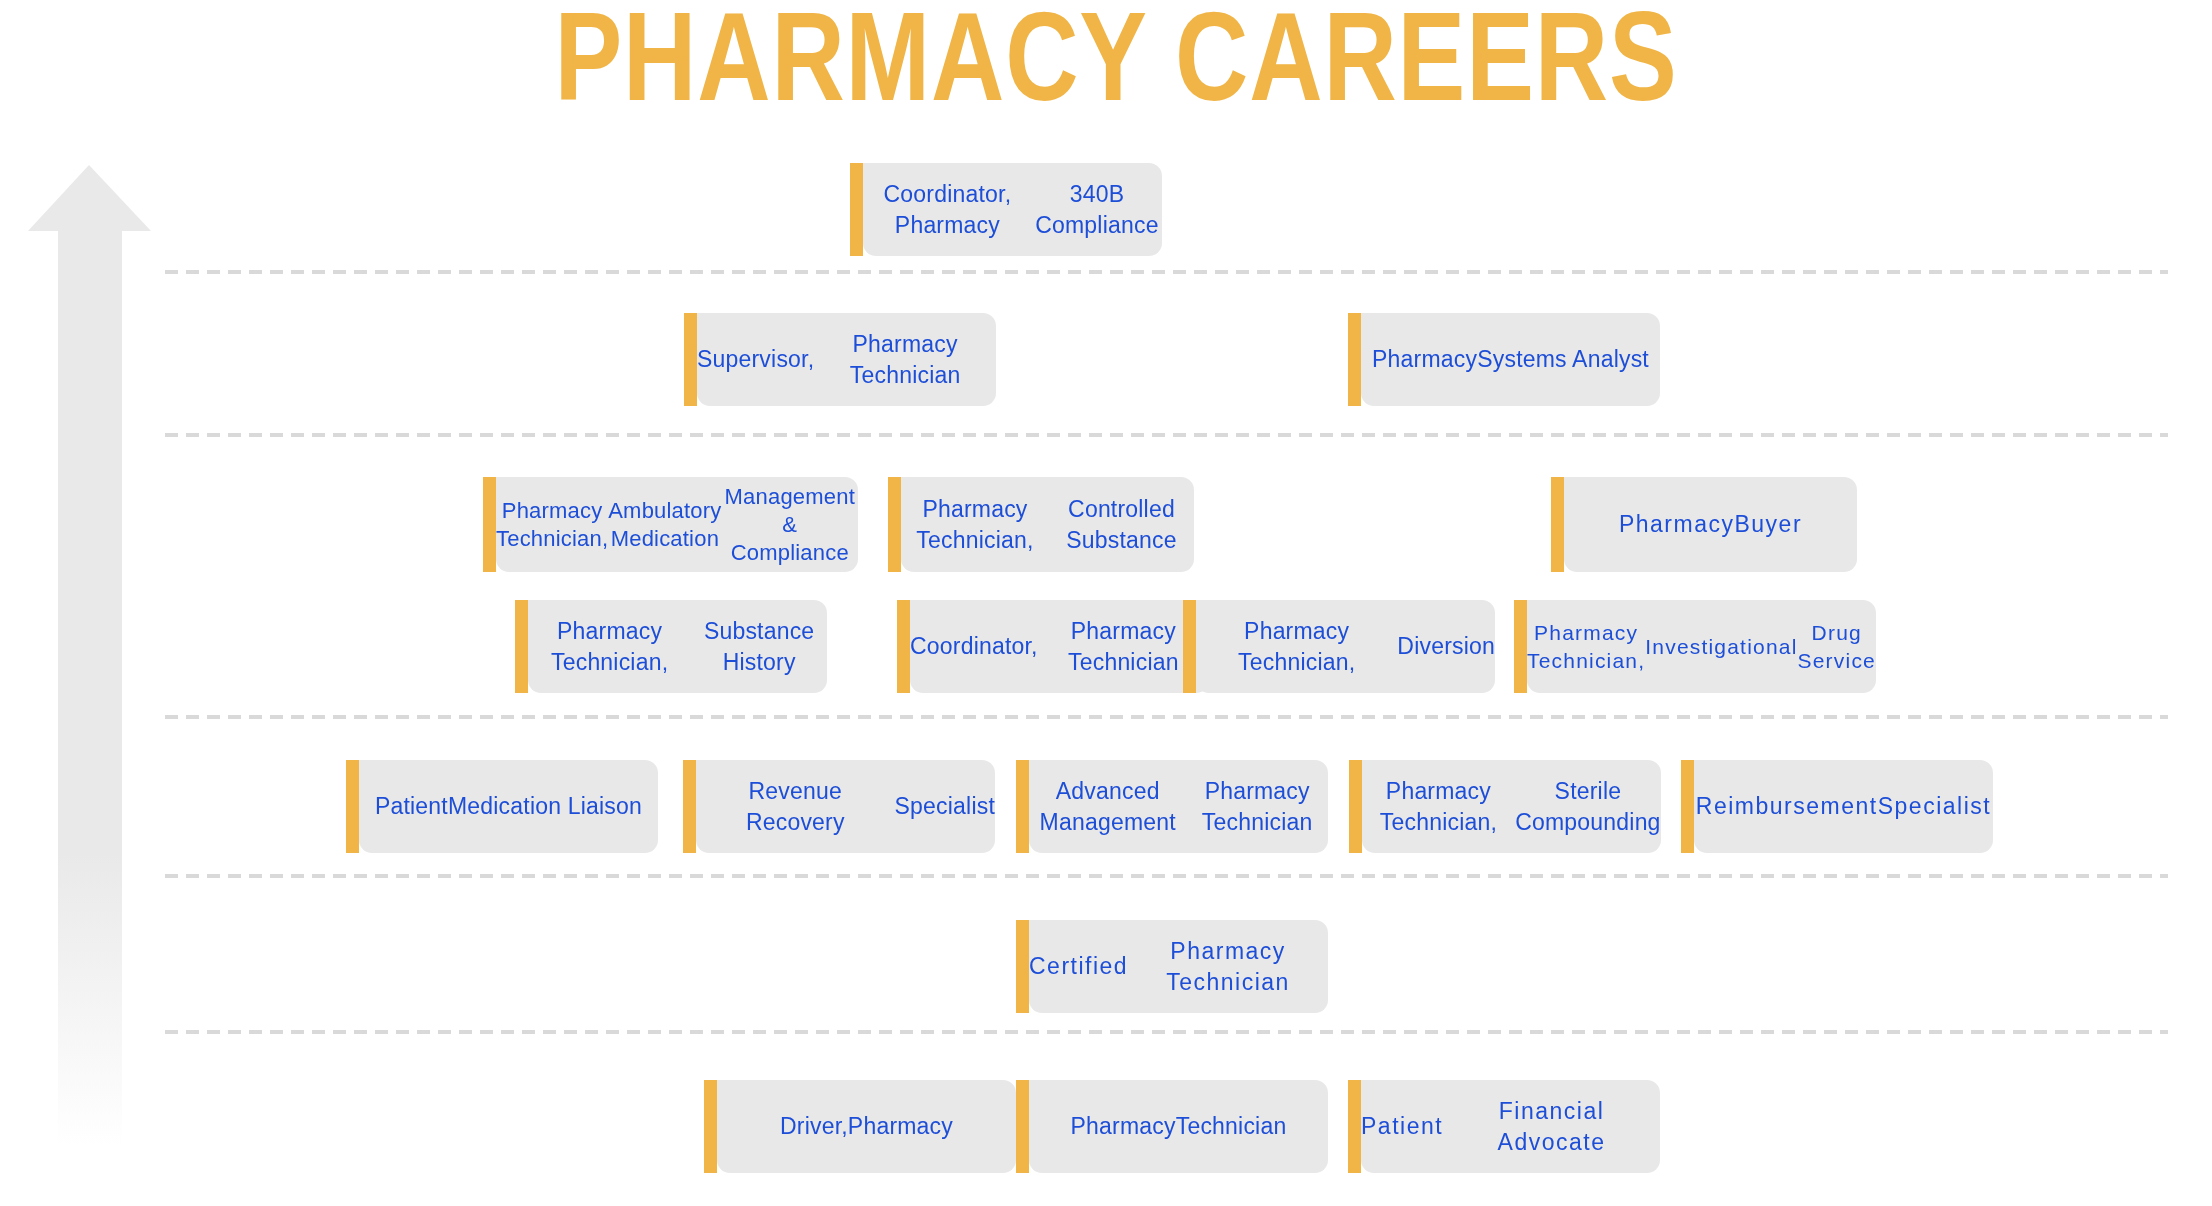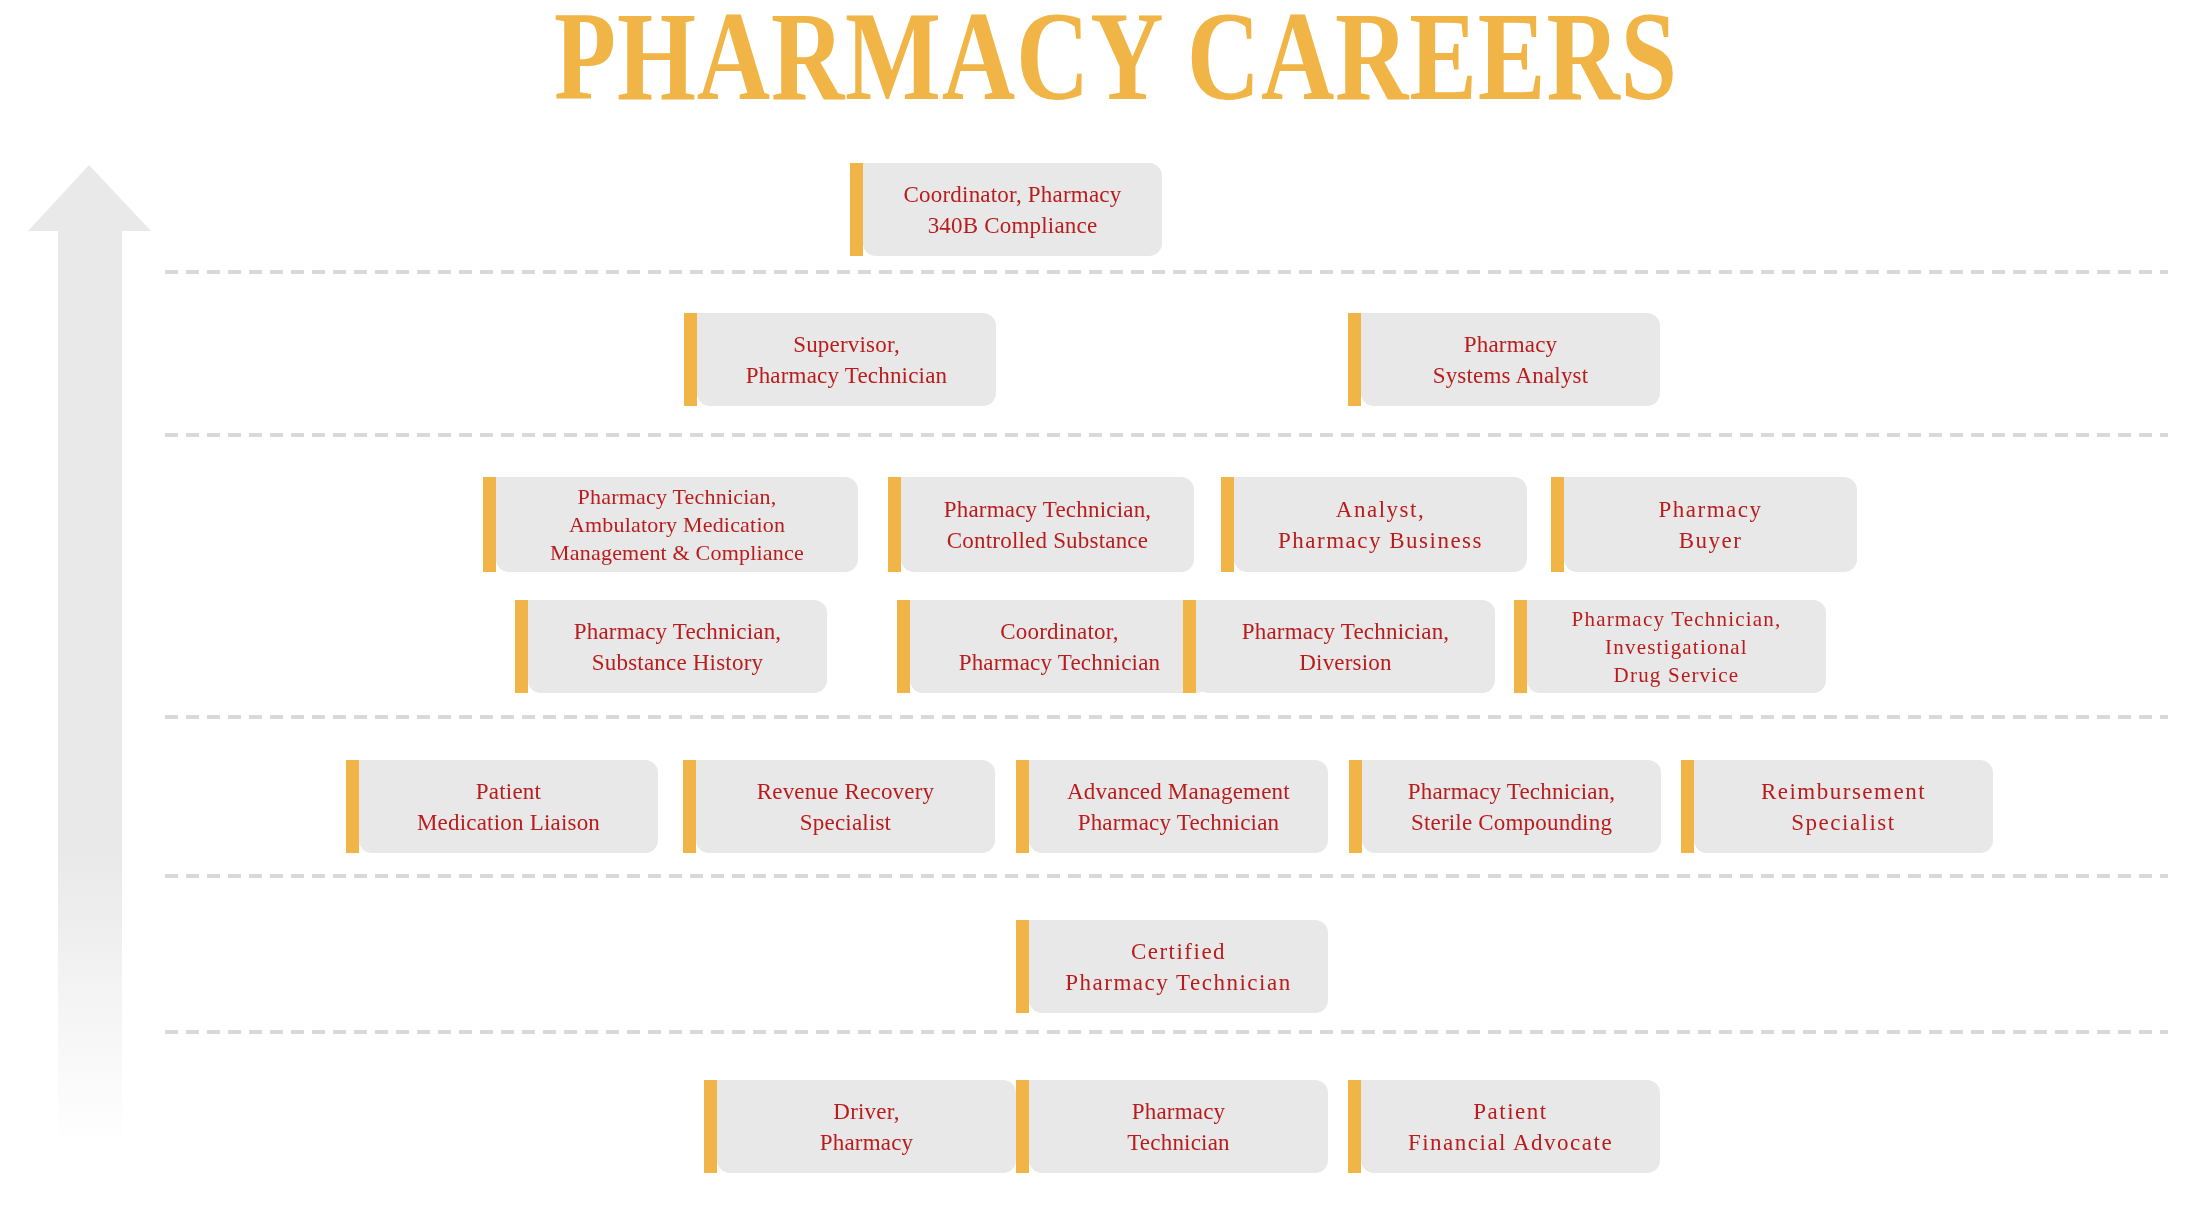--- a/index.html
+++ b/index.html
@@ -1,18 +1,18 @@
 <!DOCTYPE html>
 <html><head>
 <meta charset="utf-8">
 <style>
   html,body{margin:0;padding:0;background:#fff;}
   .stage{
     position:relative;width:2212px;height:1206px;background:#ffffff;
-    font-family:Liberation Serif, serif;overflow:hidden;
+    font-family:Liberation Sans, sans-serif;overflow:hidden;
   }
   
   .title{
     position:absolute;top:-9px;left:20px;right:0;margin:0;
     text-align:center;font-size:127px;line-height:130px;font-weight:bold;
     color:#F0B546;letter-spacing:1px;white-space:nowrap;
     transform:scaleX(0.80);transform-origin:50% 0;
   }
   
   .arrow-head{
@@ -29,22 +29,22 @@
     position:absolute;left:165px;width:2003px;height:4px;
     background:repeating-linear-gradient(90deg,#D9D9D9 0 13px,transparent 13px 21px);
   }
   
   .job{position:absolute;display:flex;height:93px;width:312px;}
   .job.tall{height:95px;}
   .job.wide1{width:375px;}
   .bar{flex:none;width:13px;background:#F0B546;}
   .body{
     flex:1;background:#E8E8E8;border-radius:0 13px 13px 13px;
-    display:flex;flex-direction:column;justify-content:center;align-items:center;
-    text-align:center;color:#b91c1c;font-size:23px;line-height:31px;letter-spacing:0.2px;
+    display:flex;justify-content:center;align-items:center;
+    text-align:center;color:#1d4ed8;font-size:23px;line-height:31px;letter-spacing:0.2px;
   }
   .body span{display:block;}
   .job.sp .body{letter-spacing:1.5px;}
   .job.three .body{font-size:22px;line-height:28px;}
   .job.three.sp .body{font-size:21px;line-height:28px;letter-spacing:1.2px;}
 </style>
 </head>
 <body>
 
 <div class="stage">
@@ -93,27 +93,20 @@
       <span>Management &amp; Compliance</span>
     </div>
   </div>
   <div class="job tall" style="left:888px;top:477px;width:306px">
     <span class="bar"></span>
     <div class="body">
       <span>Pharmacy Technician,</span>
       <span>Controlled Substance</span>
     </div>
   </div>
-  <div class="job tall sp" style="left:1221px;top:477px;width:306px">
-    <span class="bar"></span>
-    <div class="body">
-      <span>Analyst,</span>
-      <span>Pharmacy Business</span>
-    </div>
-  </div>
   <div class="job tall sp" style="left:1551px;top:477px;width:306px">
     <span class="bar"></span>
     <div class="body">
       <span>Pharmacy</span>
       <span>Buyer</span>
     </div>
   </div>
 
   <div class="job" style="left:515px;top:600px">
     <span class="bar"></span>

